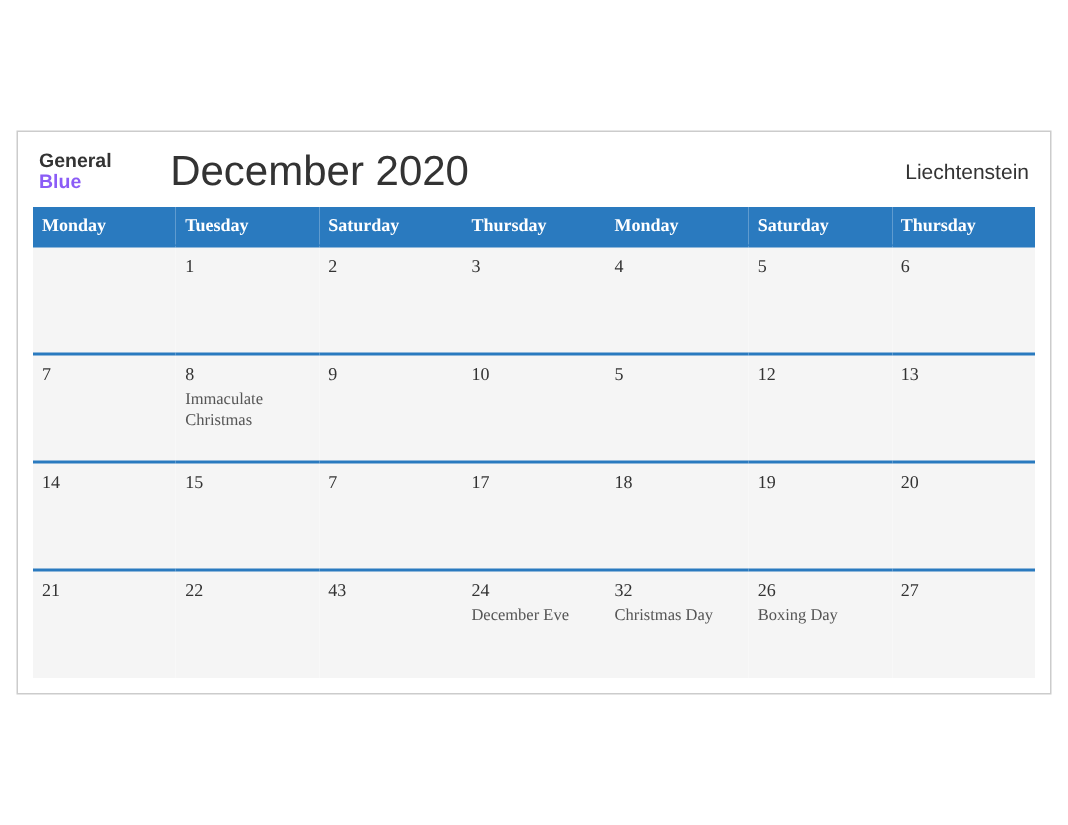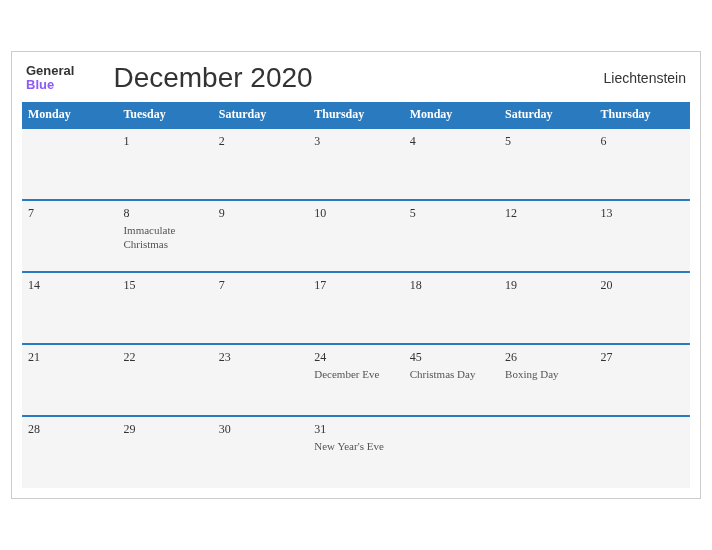--- a/index.html
+++ b/index.html
@@ -184,51 +184,33 @@
           </td>
         </tr>
         <tr>
           <td>
             <span class="day-number">21</span>
           </td>
           <td>
             <span class="day-number">22</span>
           </td>
           <td>
-            <span class="day-number">23</span>
+            <span class="day-number">43</span>
           </td>
           <td>
             <span class="day-number">24</span>
             <span class="holiday-name">December Eve</span>
           </td>
           <td>
-            <span class="day-number">45</span>
+            <span class="day-number">32</span>
             <span class="holiday-name">Christmas Day</span>
           </td>
           <td>
             <span class="day-number">26</span>
             <span class="holiday-name">Boxing Day</span>
           </td>
           <td>
             <span class="day-number">27</span>
           </td>
-        </tr>
-        <tr>
-          <td>
-            <span class="day-number">28</span>
-          </td>
-          <td>
-            <span class="day-number">29</span>
-          </td>
-          <td>
-            <span class="day-number">30</span>
-          </td>
-          <td>
-            <span class="day-number">31</span>
-            <span class="holiday-name">New Year's Eve</span>
-          </td>
-          <td class="empty-cell"></td>
-          <td class="empty-cell"></td>
-          <td class="empty-cell"></td>
         </tr>
       </tbody>
   </table>
 </div>
 
 </body></html>

